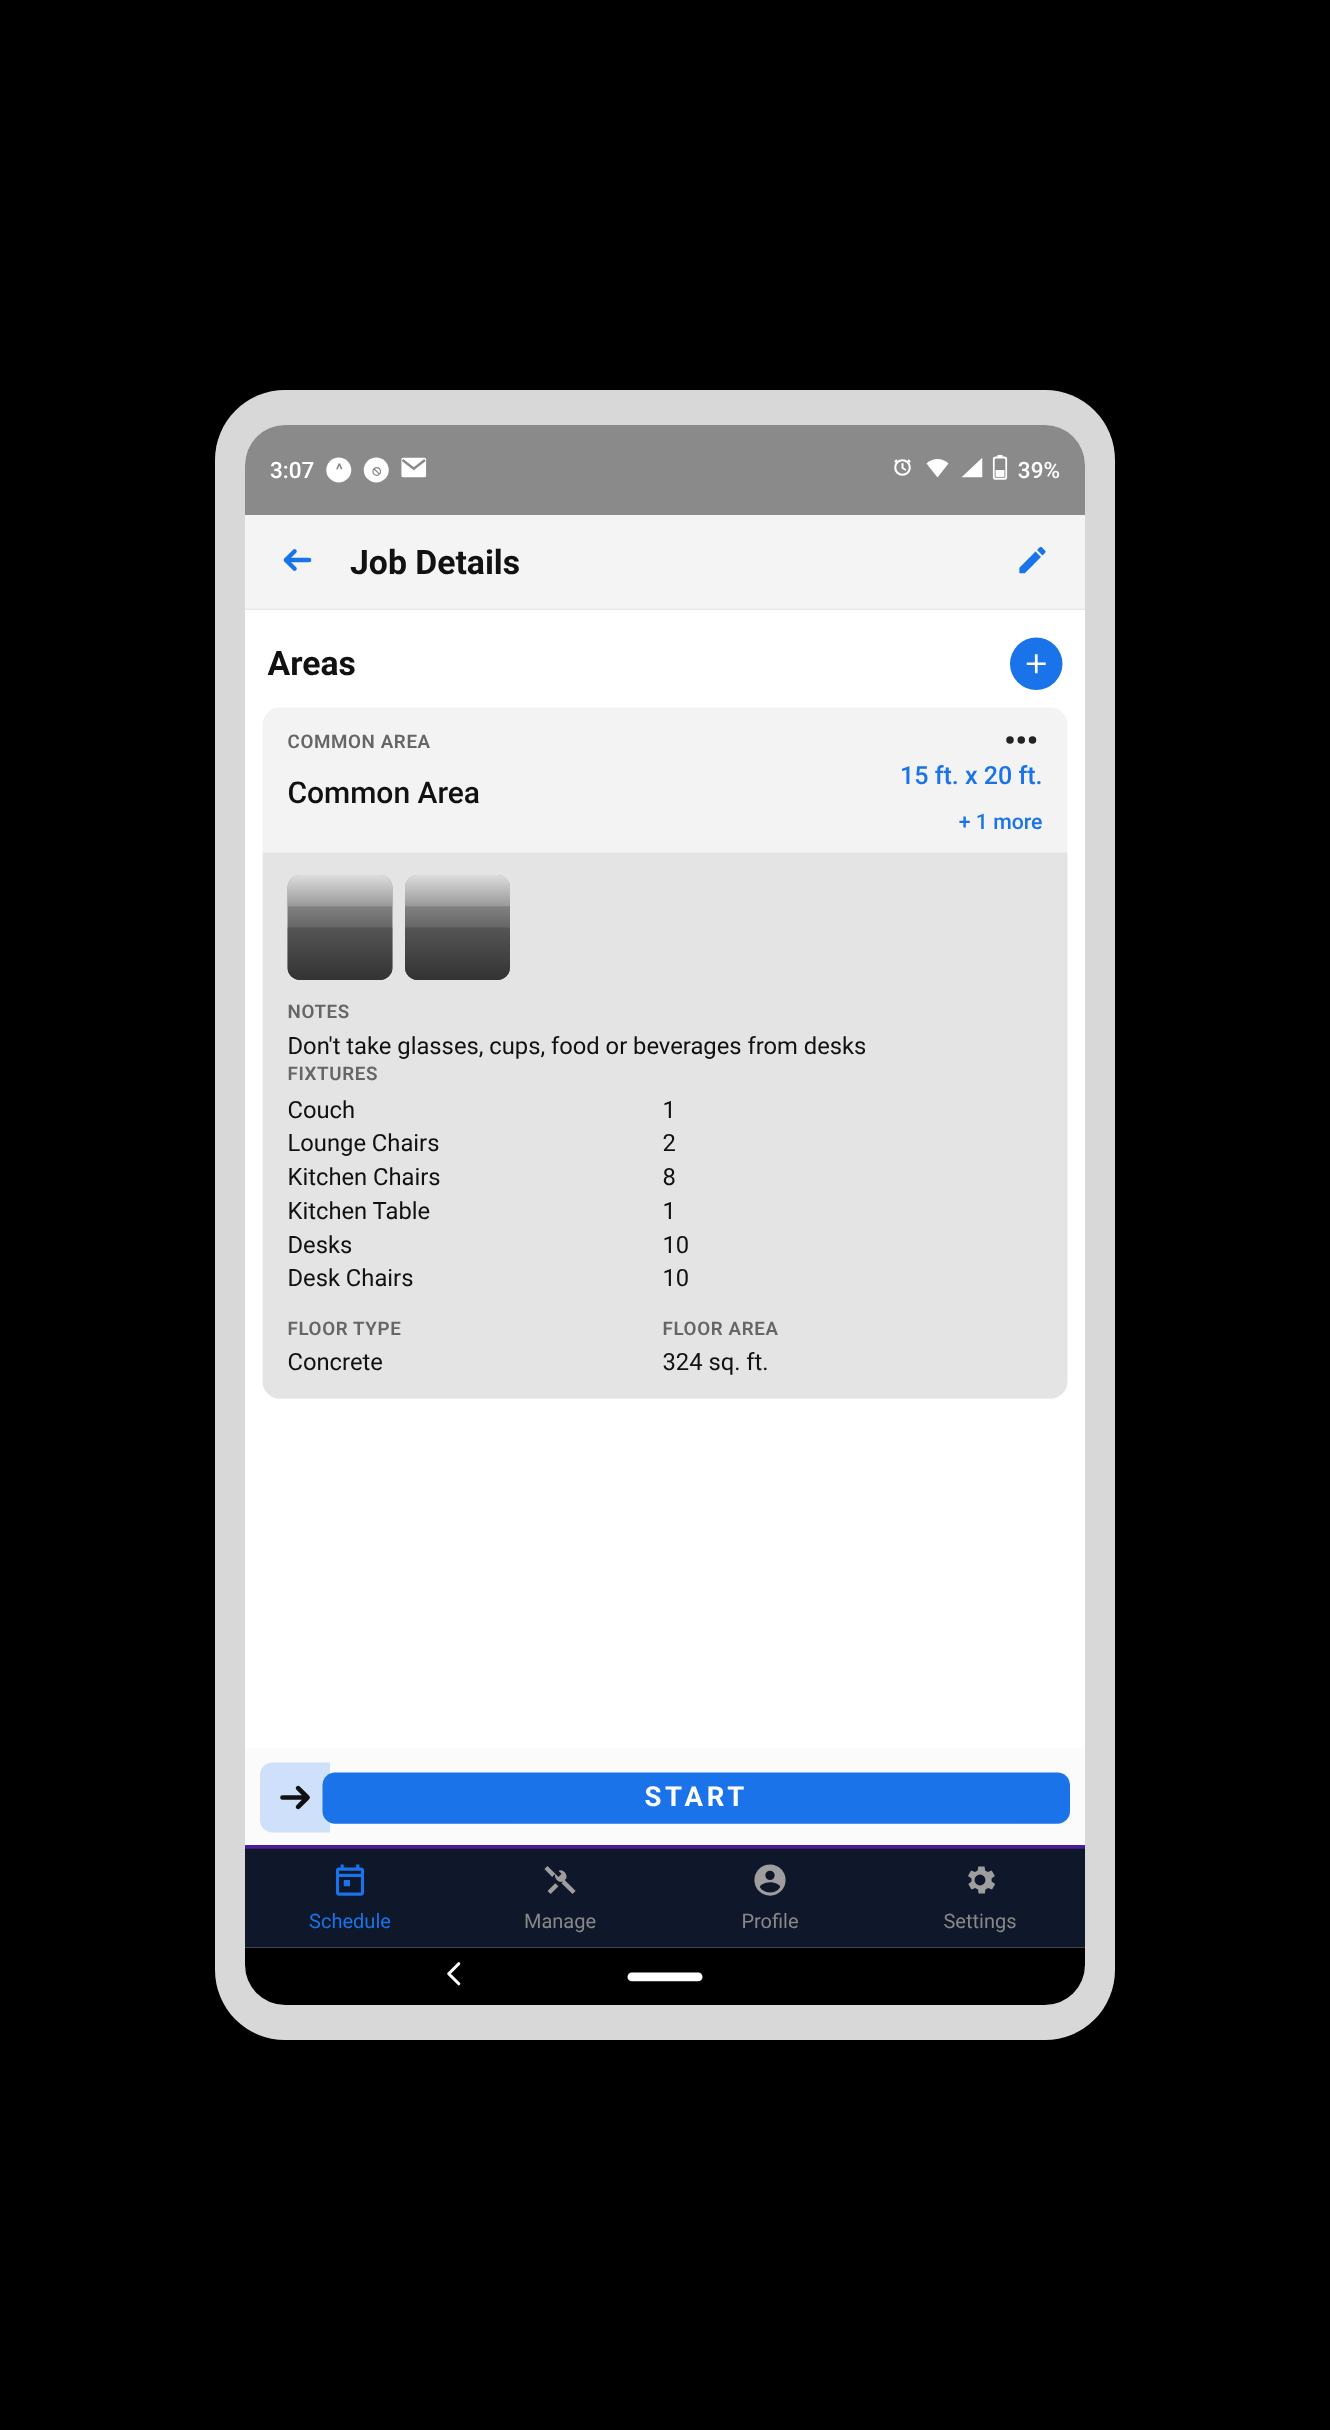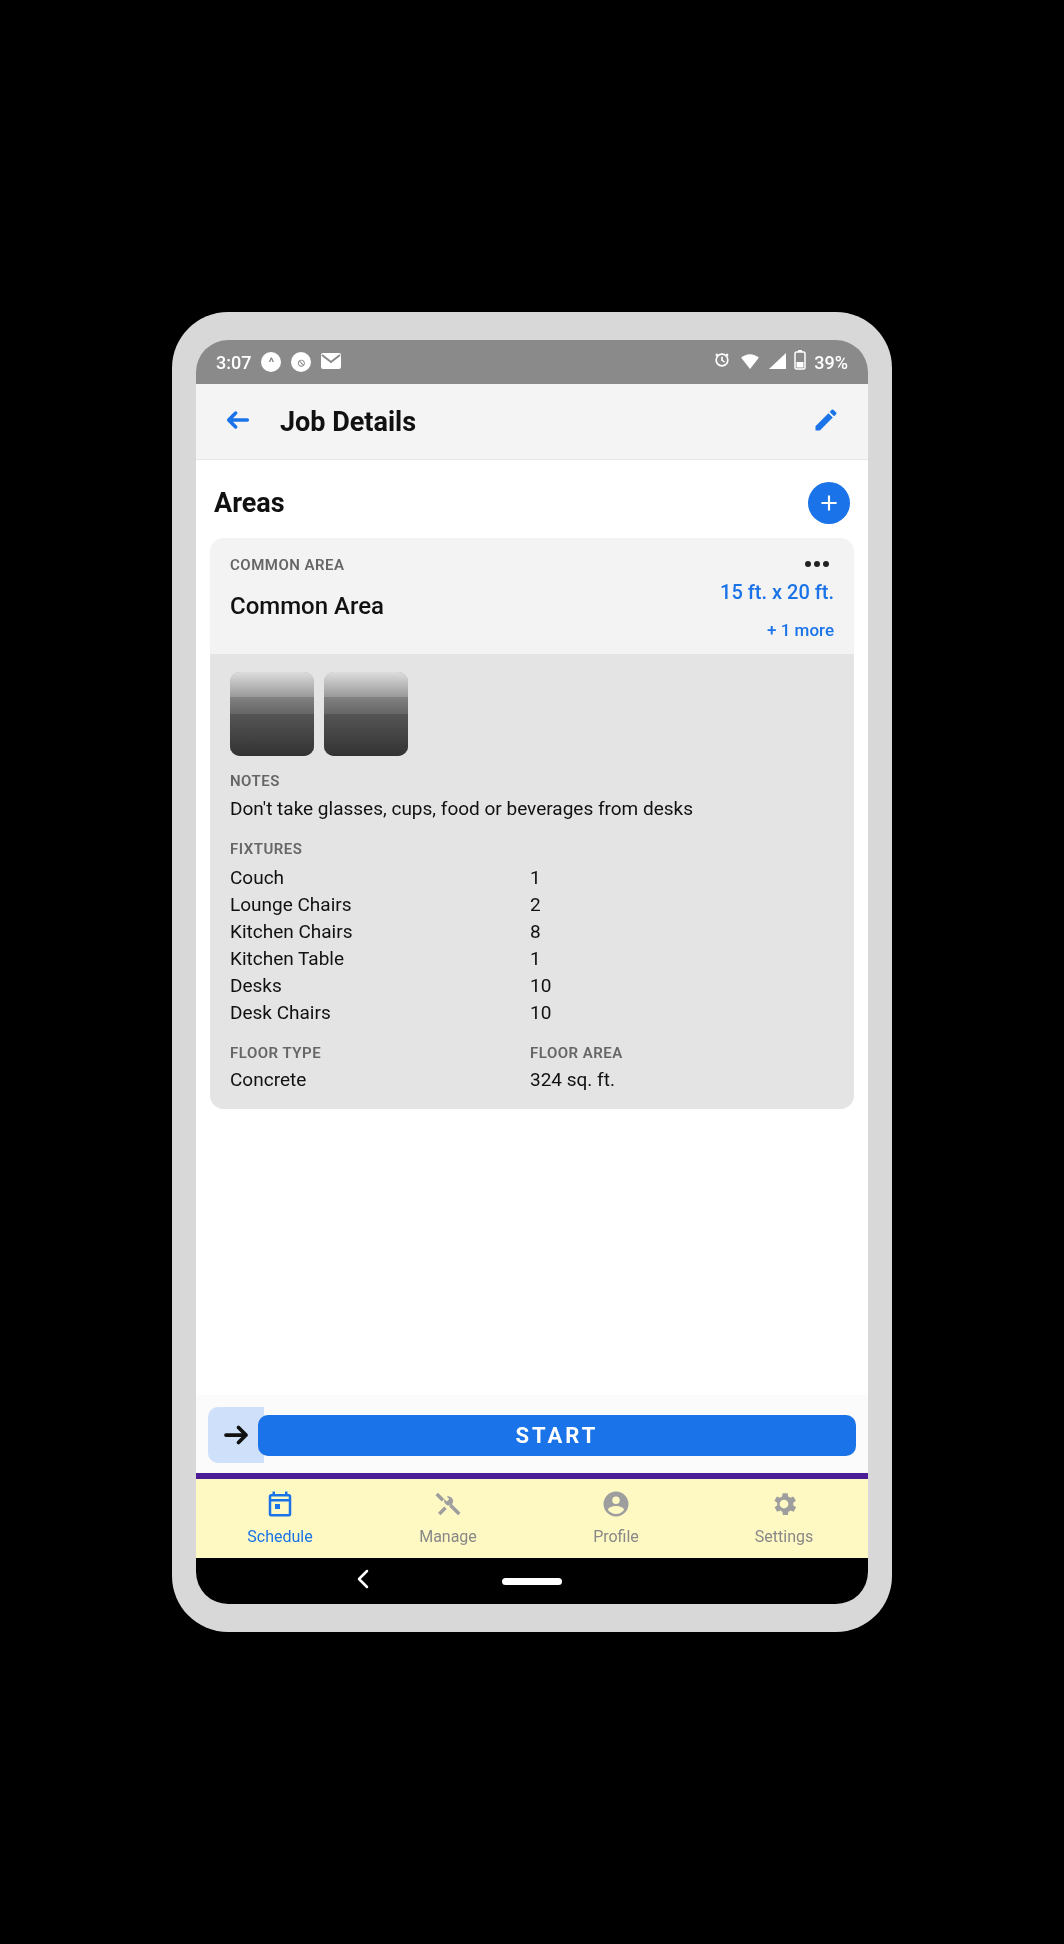--- a/index.html
+++ b/index.html
@@ -26,21 +26,21 @@
     background: #fff;
     border-radius: 32px;
     overflow: hidden;
     display: flex;
     flex-direction: column;
   }
   
   .status-bar {
     background: #8a8a8a;
     color: #fff;
-    height: 44px;
+    height: 72px;
     display: flex;
     align-items: center;
     justify-content: space-between;
     padding: 0 20px;
     font-size: 18px;
     font-weight: 500;
   }
   .status-left { display: flex; align-items: center; gap: 10px; }
   .status-right { display: flex; align-items: center; gap: 8px; }
   .status-icon-circle {
@@ -87,21 +87,21 @@
   .card-header-right { text-align: right; }
   .more-btn { color: #222; padding: 4px; margin-bottom: 8px; cursor: pointer; display: flex; justify-content: flex-end; }
   .dimensions { font-size: 20px; color: #1a73e8; font-weight: 500; }
   .more-link { font-size: 17px; color: #1a73e8; font-weight: 500; margin-top: 16px; }
   .card-body { background: #e4e4e4; padding: 18px 20px; }
   .thumbs { display: flex; gap: 10px; margin-bottom: 16px; }
   .thumb { width: 84px; height: 84px; border-radius: 10px; background: linear-gradient(180deg,#aaa 0%,#666 50%,#444 100%); position: relative; overflow:hidden; }
   .thumb::before { content:""; position:absolute; top:0; left:0; right:0; height:30%; background:linear-gradient(180deg,#ddd,#999); }
   .thumb::after { content:""; position:absolute; bottom:0; left:0; right:0; height:50%; background:linear-gradient(180deg,#555,#333); }
   .subhead { font-size: 15px; font-weight: 600; color: #666; letter-spacing: 0.5px; margin-bottom: 6px; }
-  .notes-text { font-size: 19px; color: #111; margin-bottom: 18px; line-height: 1.35; }
+  .notes-text { font-size: 19px; color: #111; line-height: 1.35; }
   .fixtures { margin-bottom: 18px; }
   .fixture-row { display: flex; font-size: 19px; color: #111; padding: 2px 0; }
   .fixture-name { width: 300px; }
   .fixture-qty {}
   .floor-grid { display: flex; }
   .floor-col { width: 300px; }
   .floor-val { font-size: 19px; color: #111; margin-top: 4px; }
   .start-bar {
     padding: 12px 12px 10px;
     display: flex; align-items: center; gap: 0;
@@ -112,22 +112,22 @@
     display: flex; align-items: center; justify-content: center; cursor: pointer;
   }
   .start-btn {
     flex: 1; height: 41px; background: #1a73e8; color: #fff;
     border-radius: 10px; display: flex; align-items: center; justify-content: center;
     font-size: 22px; font-weight: 700; letter-spacing: 3px; cursor: pointer;
     margin-left: -6px;
   }
   
   .tabbar {
-    background: #fef9c3;
-    border-top: 6px solid #4c1d95;
+    background: #0f172a;
+    border-top: 3px solid #4c1d95;
     display: flex;
   }
   .tab {
     flex: 1; display: flex; flex-direction: column; align-items: center;
     padding: 10px 0 12px; gap: 4px; cursor: pointer;
   }
   .tab-label { font-size: 16px; color: #888; }
   .tab.active .tab-label { color: #1a73e8; }
   .tab svg { fill: #9e9e9e; }
   .tab.active svg { fill: #1a73e8; }

